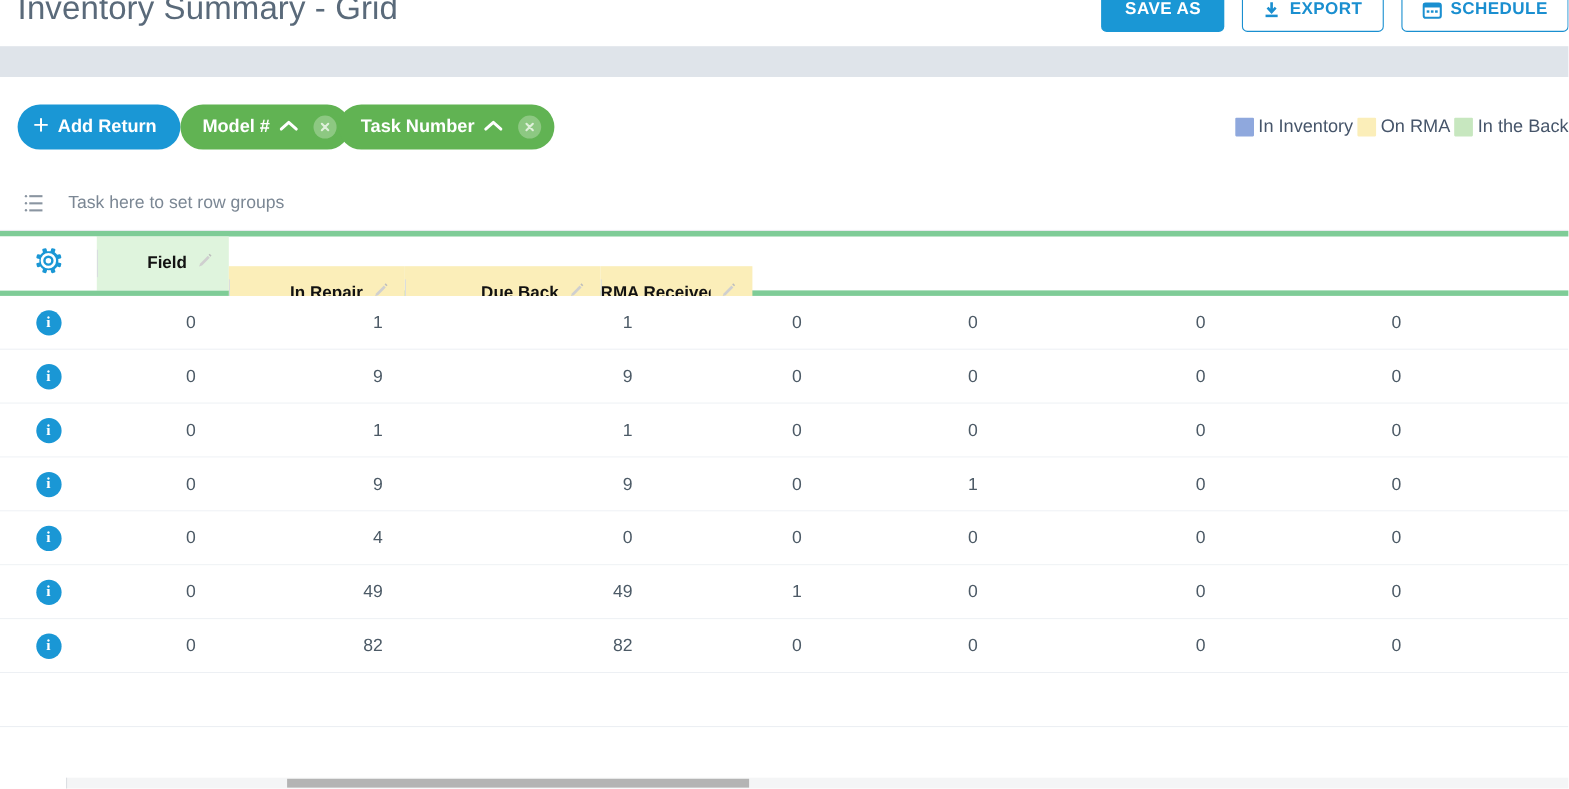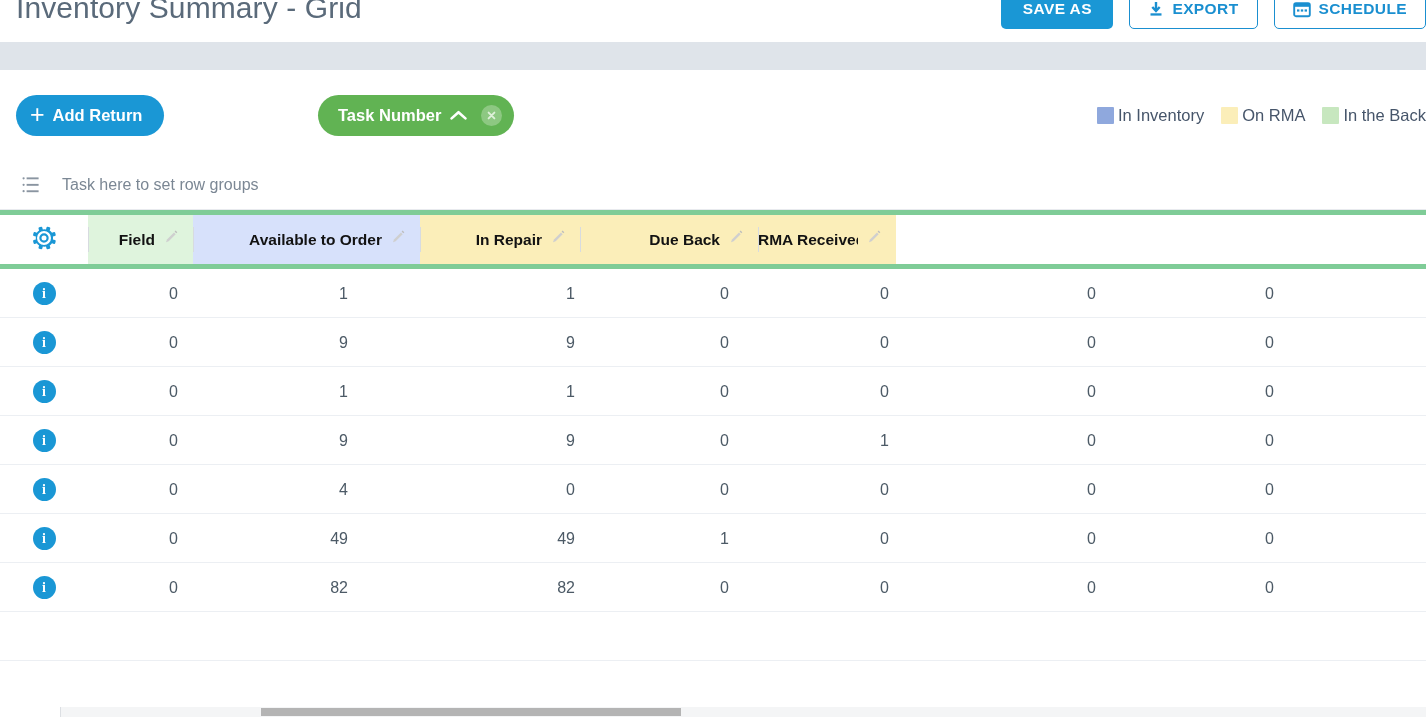--- a/index.html
+++ b/index.html
@@ -58,32 +58,32 @@
     border-radius: 21px; display: flex; align-items: center;
     font-size: 16.5px; font-weight: 700; color: #fff;
     cursor: pointer; white-space: nowrap;
   }
   .pill-add { left: 16px; background: #1a97d5; padding: 0 22px 0 14px; gap: 8px; }
   .pill-plus {
     font-size: 25px; font-weight: 400; line-height: 1; margin-top: -3px;
   }
   .pill-filter { background: #61b353; padding: 0 12px 0 20px; gap: 9px; }
   .pill-f1 { left: 164px; }
-  .pill-f2 { left: 318px; }
+  .pill-f2 { left: 308px; }
   .chev { display:block; }
   .pill-x {
     width: 21px; height: 21px; border-radius: 50%;
     background: #8dc882; display:flex; align-items:center; justify-content:center;
     margin-left: 5px;
   }
   .pill-x svg { display:block; }
 
   .legend {
     position: absolute; right: 0px; top: 36px;
-    display: flex; align-items: center; gap: 17px;
+    display: flex; align-items: center; gap: 4px;
     font-size: 16.5px; color: #46556a;
   }
   .legend-item { display: flex; align-items: center; gap: 4px; white-space: nowrap; }
   .legend-sw { width: 17px; height: 17px; border-radius: 1px; }
 
   
   .rowgroup-bar {
     position: absolute; left: 0; top: 90px; width: 1426px; height: 50px;
     background: #ffffff; border-bottom: 1px solid #e8eaee;
     display: flex; align-items: center;
@@ -109,21 +109,21 @@
   .hcell:not(:first-child)::before {
     content: ""; position: absolute; left: 0; top: 12px;
     width: 1px; height: 25px; background: #d7dbe0;
   }
   .hcell.gear { justify-content: center; padding: 0; background: #fff; }
   .hcell.gear::before { display:none; }
   .pencil { flex: 0 0 auto; }
 
   .bg-field { background: #dff4dd; }
   .bg-inv   { background: #d7e1fb; }
-  .bg-rma   { background: #fbeeb9; }
+  .bg-rma   { background: #fbeeb9; margin-top: 27px; }
   .bg-white { background: #fff; }
 
   
   .body {
     position: absolute; left: 0; top: 199px; width: 1426px; height: 398px;
     overflow: hidden;
   }
   .row {
     display: flex; height: 49px; border-bottom: 1px solid #eceff3;
     background: #fff;
@@ -198,20 +198,33 @@
 
   <div class="card">
 
     <div class="filterbar">
 
       <div class="pill pill-add">
         <span class="pill-plus">+</span>
         <span>Add Return</span>
       </div>
 
+      <div class="pill pill-filter pill-f1">
+        <span>Model #</span>
+        <span class="chev">
+          <svg width="17" height="11" viewBox="0 0 17 11">
+            <path d="M1.6 8.4 L8.5 2.2 L15.4 8.4" stroke="#ffffff" stroke-width="2.6" fill="none" stroke-linecap="round" stroke-linejoin="round"></path>
+          </svg>
+        </span>
+        <span class="pill-x">
+          <svg width="13" height="13" viewBox="0 0 13 13">
+            <path d="M3.6 3.6 L9.4 9.4 M9.4 3.6 L3.6 9.4" stroke="#dff0da" stroke-width="1.9" stroke-linecap="round"></path>
+          </svg>
+        </span>
+      </div>
 
       <div class="pill pill-filter pill-f2">
         <span>Task Number</span>
         <span class="chev">
           <svg width="17" height="11" viewBox="0 0 17 11">
             <path d="M1.6 8.4 L8.5 2.2 L15.4 8.4" stroke="#ffffff" stroke-width="2.6" fill="none" stroke-linecap="round" stroke-linejoin="round"></path>
           </svg>
         </span>
         <span class="pill-x">
           <svg width="13" height="13" viewBox="0 0 13 13">
@@ -253,40 +266,31 @@
     <div class="header-row">
       <div class="hcell gear bg-white" style="width:88px">
         <span>
           <svg width="26" height="26" viewBox="0 0 26 26">
             <path fill="#1a97d5" d="M13 8.3a4.7 4.7 0 100 9.4 4.7 4.7 0 000-9.4zm0 7.2a2.5 2.5 0 110-5 2.5 2.5 0 010 5z"></path>
             <path fill="#1a97d5" d="M24 15.1l-2.1-.5a9.3 9.3 0 000-3.2l2.1-.5a1 1 0 00.7-1.2l-.5-1.9a1 1 0 00-1.2-.7l-2 .6a9.1 9.1 0 00-2.3-2.3l.6-2a1 1 0 00-.7-1.2l-1.9-.5a1 1 0 00-1.2.7l-.5 2.1a9.3 9.3 0 00-3.2 0l-.5-2.1a1 1 0 00-1.2-.7l-1.9.5a1 1 0 00-.7 1.2l.6 2a9.1 9.1 0 00-2.3 2.3l-2-.6a1 1 0 00-1.2.7l-.5 1.9a1 1 0 00.7 1.2l2.1.5a9.3 9.3 0 000 3.2l-2.1.5a1 1 0 00-.7 1.2l.5 1.9a1 1 0 001.2.7l2-.6a9.1 9.1 0 002.3 2.3l-.6 2a1 1 0 00.7 1.2l1.9.5a1 1 0 001.2-.7l.5-2.1a9.3 9.3 0 003.2 0l.5 2.1a1 1 0 001.2.7l1.9-.5a1 1 0 00.7-1.2l-.6-2a9.1 9.1 0 002.3-2.3l2 .6a1 1 0 001.2-.7l.5-1.9a1 1 0 00-.7-1.2zM13 20a7 7 0 110-14 7 7 0 010 14z"></path>
           </svg>
         </span>
       </div>
 
-      <div class="hcell bg-field" style="width:105px">
+      <div class="hcell bg-field" style="width:120px">
         <span class="hlabel">Field</span>
         <span class="pencil">
           <svg width="15" height="15" viewBox="0 0 15 15">
               <path d="M2 12.2l1-2.6 7-7 1.7 1.7-7 7z" fill="#cfcfcf"></path>
               <path d="M10.6 1.6l1.7 1.7 1-1-1.7-1.7z" fill="#bdbdbd"></path>
             </svg>
         </span>
       </div>
 
 
-      <div class="hcell bg-inv" style="width:227px">
-        <span class="hlabel">Available to Order</span>
-        <span class="pencil">
-          <svg width="15" height="15" viewBox="0 0 15 15">
-              <path d="M2 12.2l1-2.6 7-7 1.7 1.7-7 7z" fill="#cfcfcf"></path>
-              <path d="M10.6 1.6l1.7 1.7 1-1-1.7-1.7z" fill="#bdbdbd"></path>
-            </svg>
-        </span>
-      </div>
 
 
       <div class="hcell bg-rma" style="width:160px">
         <span class="hlabel">In Repair</span>
         <span class="pencil">
           <svg width="15" height="15" viewBox="0 0 15 15">
               <path d="M2 12.2l1-2.6 7-7 1.7 1.7-7 7z" fill="#cfcfcf"></path>
               <path d="M10.6 1.6l1.7 1.7 1-1-1.7-1.7z" fill="#bdbdbd"></path>
             </svg>
         </span>

